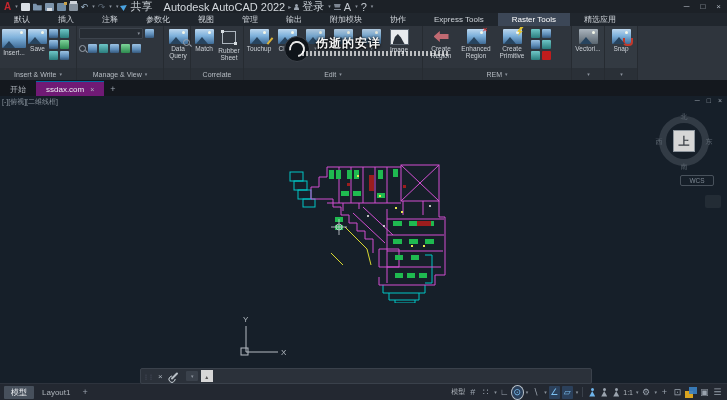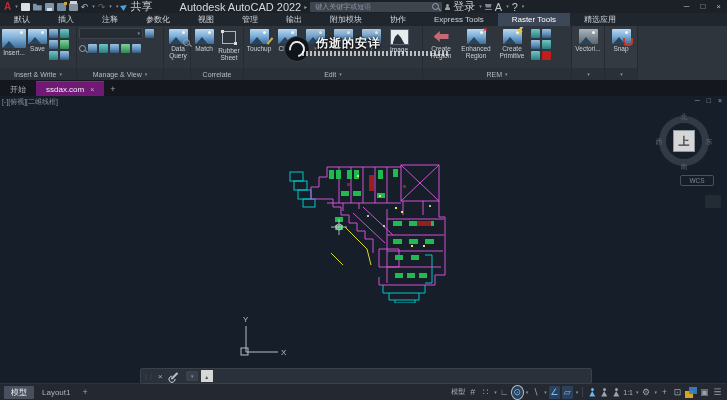--- a/index.html
+++ b/index.html
@@ -18,21 +18,21 @@
   .qi-save{background:#7e95ac}
   .qi-save::after{content:"";position:absolute;left:2px;bottom:0;width:5px;height:3px;background:#d9dee4}
   .qi-saveas{background:#6f8aa3}
   .qi-saveas::after{content:"";position:absolute;right:-1px;top:-1px;width:3px;height:3px;background:#c9a14a}
   .qi-plot{background:#85919d}
   .qi-plot::after{content:"";position:absolute;left:1px;top:-2px;width:7px;height:3px;background:#cfd4da}
   .arrowglyph{font-size:9px;color:#9fb7cc;line-height:10px}
   .arrowglyph.dim{color:#5a6673}
   .plane{display:inline-block;color:#4aa3e0;font-size:8px;transform:rotate(-35deg)}
   .tb-text{color:#c3c9d0;font-size:11px}
-  .tb-title{color:#d4d9de;margin-left:24px}
+  .tb-title{color:#d4d9de;margin-left:8px}
   .tb-path{color:#b9bfc7}
   .tb-caret{color:#8b939d;font-size:6px}
   .searchbox{display:flex;align-items:center;background:#3d454f;border-radius:1px;height:10px;
              width:126px;padding:0 3px;gap:3px}
   .searchbox input{flex:1;background:transparent;border:none;outline:none;font-size:7px;
                    color:#cfd4da;font-family:"Liberation Sans",sans-serif;min-width:0}
   .searchbox input::placeholder{color:#8d96a0}
   .mag{width:5px;height:5px;border:1px solid #9aa3ae;border-radius:50%;position:relative;flex:none}
   .mag::after{content:"";position:absolute;width:3px;height:1px;background:#9aa3ae;
               transform:rotate(45deg);right:-3px;bottom:-1px}
@@ -169,24 +169,20 @@
   <span class="qicon qi-plot"></span>
   <span class="arrowglyph">↶</span>
     <span class="dd"></span>
   <span class="arrowglyph dim">↷</span>
     <span class="dd"></span>
   <span class="dd"></span>
   <span class="plane">▶</span>
   <span class="tb-text">共享</span>
   <span class="tb-text tb-title">Autodesk AutoCAD 2022</span>
   <span class="tb-caret">▸</span>
-  <div class="searchbox">
-    <input placeholder="键入关键字或短语" style="">
-    <span class="mag"></span>
-  </div>
   <span class="usr"></span>
   <span class="tb-text">登录</span>
   <span class="dd"></span>
   <span class="cart"></span>
   <span class="tb-text">A</span>
   <span class="dd"></span>
   <span class="tb-text">?</span>
   <span class="dd"></span>
   <span class="spacer"></span>
   <span class="winbtn">─</span>

